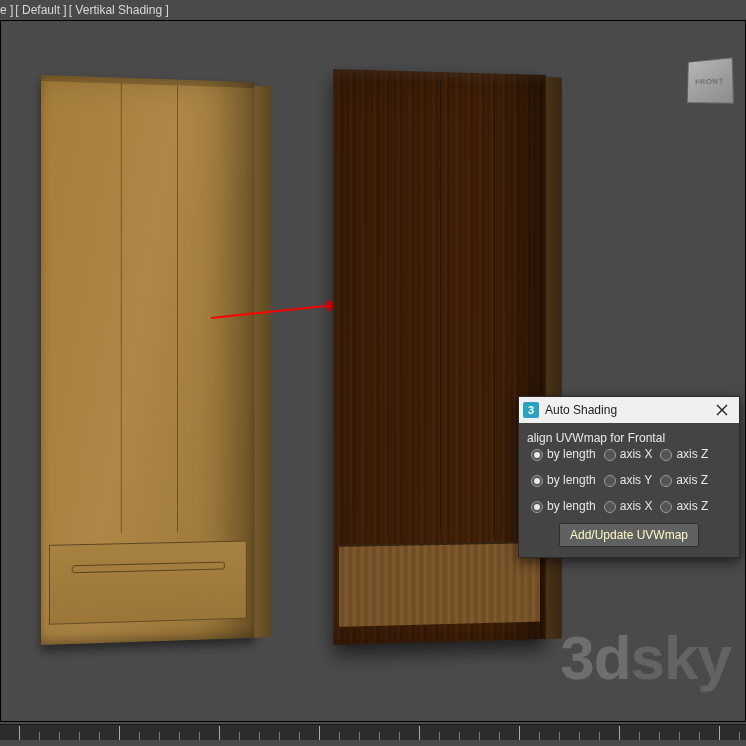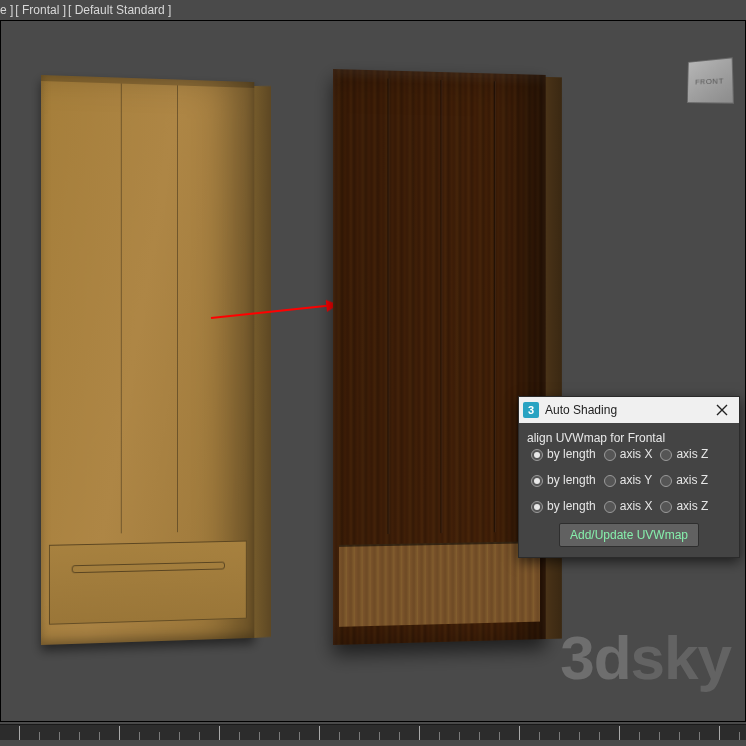--- a/index.html
+++ b/index.html
@@ -167,21 +167,21 @@
   .radio-row input[type=radio]{
     appearance:none;width:12px;height:12px;border-radius:50%;
     border:1px solid #9a9a9a;background:#555;position:relative;cursor:pointer;
   }
   .radio-row input[type=radio]:checked::after{
     content:"";position:absolute;left:2px;top:2px;width:6px;height:6px;
     border-radius:50%;background:#e8e8e8;
   }
   .btn{
     align-self:center;
-    background:#616161;border:1px solid #2e2e2e;color:#86efac;
+    background:#616161;border:1px solid #2e2e2e;color:#fef9c3;
     padding:4px 10px;font-size:12px;cursor:pointer;border-radius:2px;
   }
 
   
   .watermark{
     position:absolute;right:14px;bottom:28px;
     font-size:62px;font-weight:700;letter-spacing:-1px;
     color:rgba(255,255,255,.14);
     font-family:Arial,Helvetica,sans-serif;
     user-select:none;pointer-events:none;margin-left:46px;
@@ -197,22 +197,22 @@
   .timeline .tick{
     flex:0 0 auto;width:1px;height:8px;background:#7a7a7a;margin-left:19px;
   }
   .timeline .tick.major{height:14px;background:#aaa;}
 </style>
 </head>
 <body>
 
 <div class="header-bar">
   <span>e ]</span>
-  <span>[ Frontal ]</span>
-  <span>[ Default Standard ]</span>
+  <span>[ Default ]</span>
+  <span>[ Vertikal Shading ]</span>
 </div>
 
 <div class="viewport">
 
   <div class="viewcube">
     <span>FRONT</span>
   </div>
 
   <div class="wardrobe-a">
     <div class="toprim"></div>

